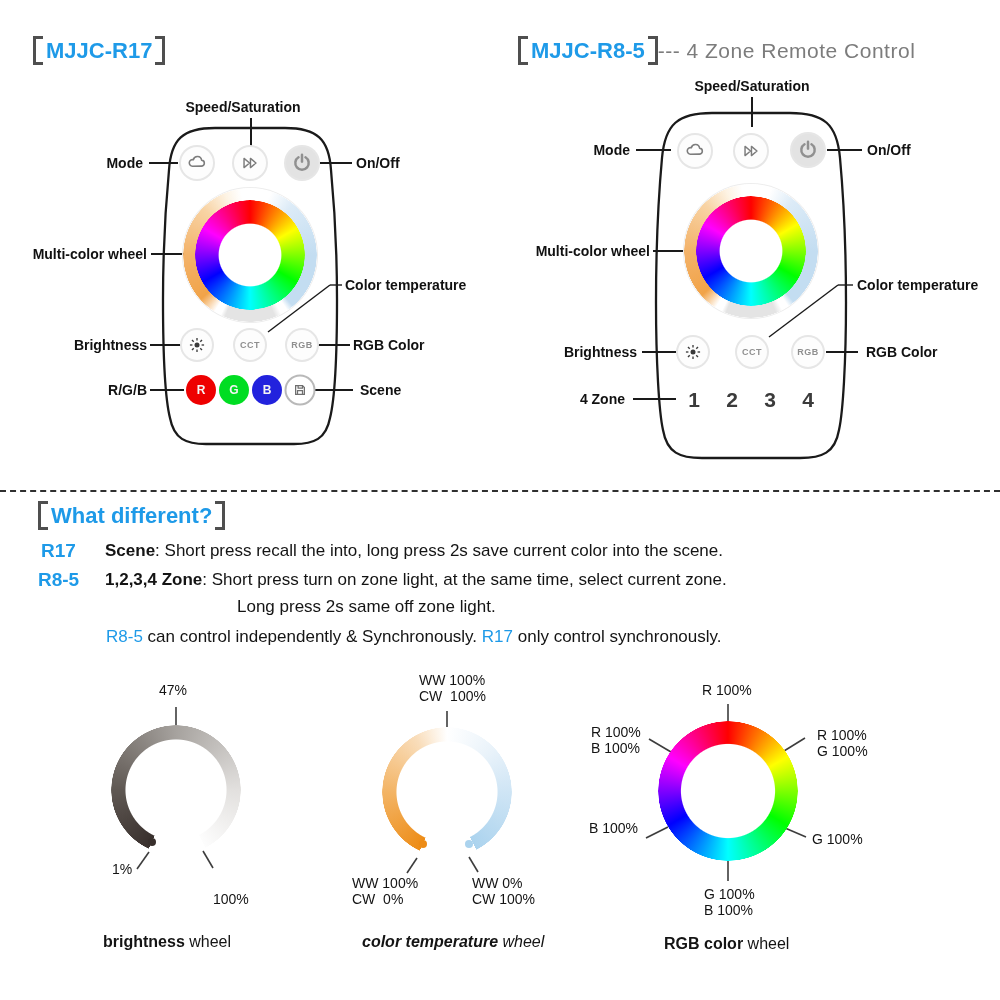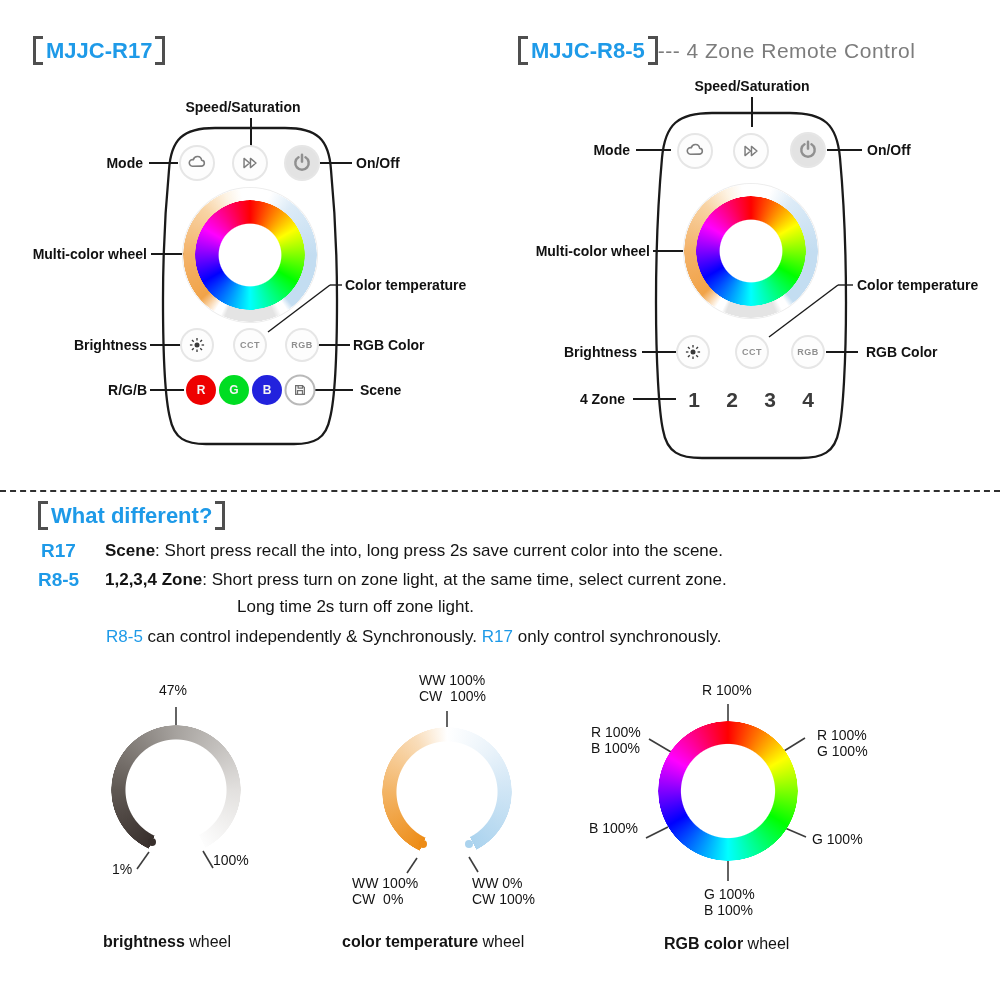--- a/index.html
+++ b/index.html
@@ -268,40 +268,40 @@
       <span>What different?</span>
       <span class="brk r"></span>
   </div>
 
   <div class="model-b" style="left:41px;top:540px;">R17</div>
   <div class="row-t" style="left:105px;top:541px;"><b>Scene</b><span>: Short press recall the into, long press 2s save current color into the scene.</span></div>
 
   <div class="model-b" style="left:38px;top:569px;">R8-5</div>
   <div class="row-t" style="left:105px;top:570px;"><b>1,2,3,4 Zone</b><span>: Short press turn on zone light, at the same time, select current zone.</span></div>
 
-  <div class="row-t" style="left:237px;top:597px;">Long time 2s turn off zone light.</div>
+  <div class="row-t" style="left:237px;top:597px;">Long press 2s same off zone light.</div>
 
   <div class="row-t" style="left:106px;top:627px;">
     <span class="blue">R8-5</span><span> can control independently &amp; Synchronously. </span><span class="blue">R17</span><span> only control synchronously.</span>
   </div>
 
   <div class="wheelbox bright-g m78" style="left:176px;top:790px;width:130px;height:130px;"></div>
   <div class="cap" style="left:148px;top:838px;background:#382f2c;z-index:2;"></div>
   <div class="wl" style="left:159px;top:682px;">47%</div>
   <div class="wl" style="left:112px;top:861px;">1%</div>
-  <div class="wl" style="left:213px;top:852px;text-align:right;">100%</div>
+  <div class="wl" style="left:213px;top:891px;text-align:right;">100%</div>
   <div class="capt" style="left:103px;top:933px;"><b>brightness</b><span> wheel</span></div>
 
   <div class="wheelbox cct-g m78" style="left:447px;top:792px;width:130px;height:130px;"></div>
   <div class="cap" style="left:419px;top:840px;background:#ed8c16;z-index:2;"></div>
   <div class="cap" style="left:465px;top:840px;background:#abd3ee;z-index:2;"></div>
   <div class="wl" style="left:419px;top:672px;"><div>WW 100%</div><div>CW  100%</div></div>
   <div class="wl" style="left:352px;top:875px;"><div>WW 100%</div><div>CW  0%</div></div>
   <div class="wl" style="left:472px;top:875px;"><div>WW 0%</div><div>CW 100%</div></div>
-  <div class="capt" style="left:342px;top:933px;"><b>color temperature</b><span> wheel</span></div>
+  <div class="capt" style="left:362px;top:933px;font-style:italic;"><b>color temperature</b><span> wheel</span></div>
 
   <div class="wheelbox hue m68" style="left:728px;top:791px;width:140px;height:140px;"></div>
   <div class="wl" style="left:702px;top:682px;">R 100%</div>
   <div class="wl" style="left:817px;top:727px;"><div>R 100%</div><div>G 100%</div></div>
   <div class="wl" style="left:812px;top:831px;">G 100%</div>
   <div class="wl" style="left:704px;top:886px;"><div>G 100%</div><div>B 100%</div></div>
   <div class="wl" style="left:589px;top:820px;">B 100%</div>
   <div class="wl" style="left:591px;top:724px;"><div>R 100%</div><div>B 100%</div></div>
   <div class="capt" style="left:664px;top:935px;"><b>RGB color</b><span> wheel</span></div>
 

